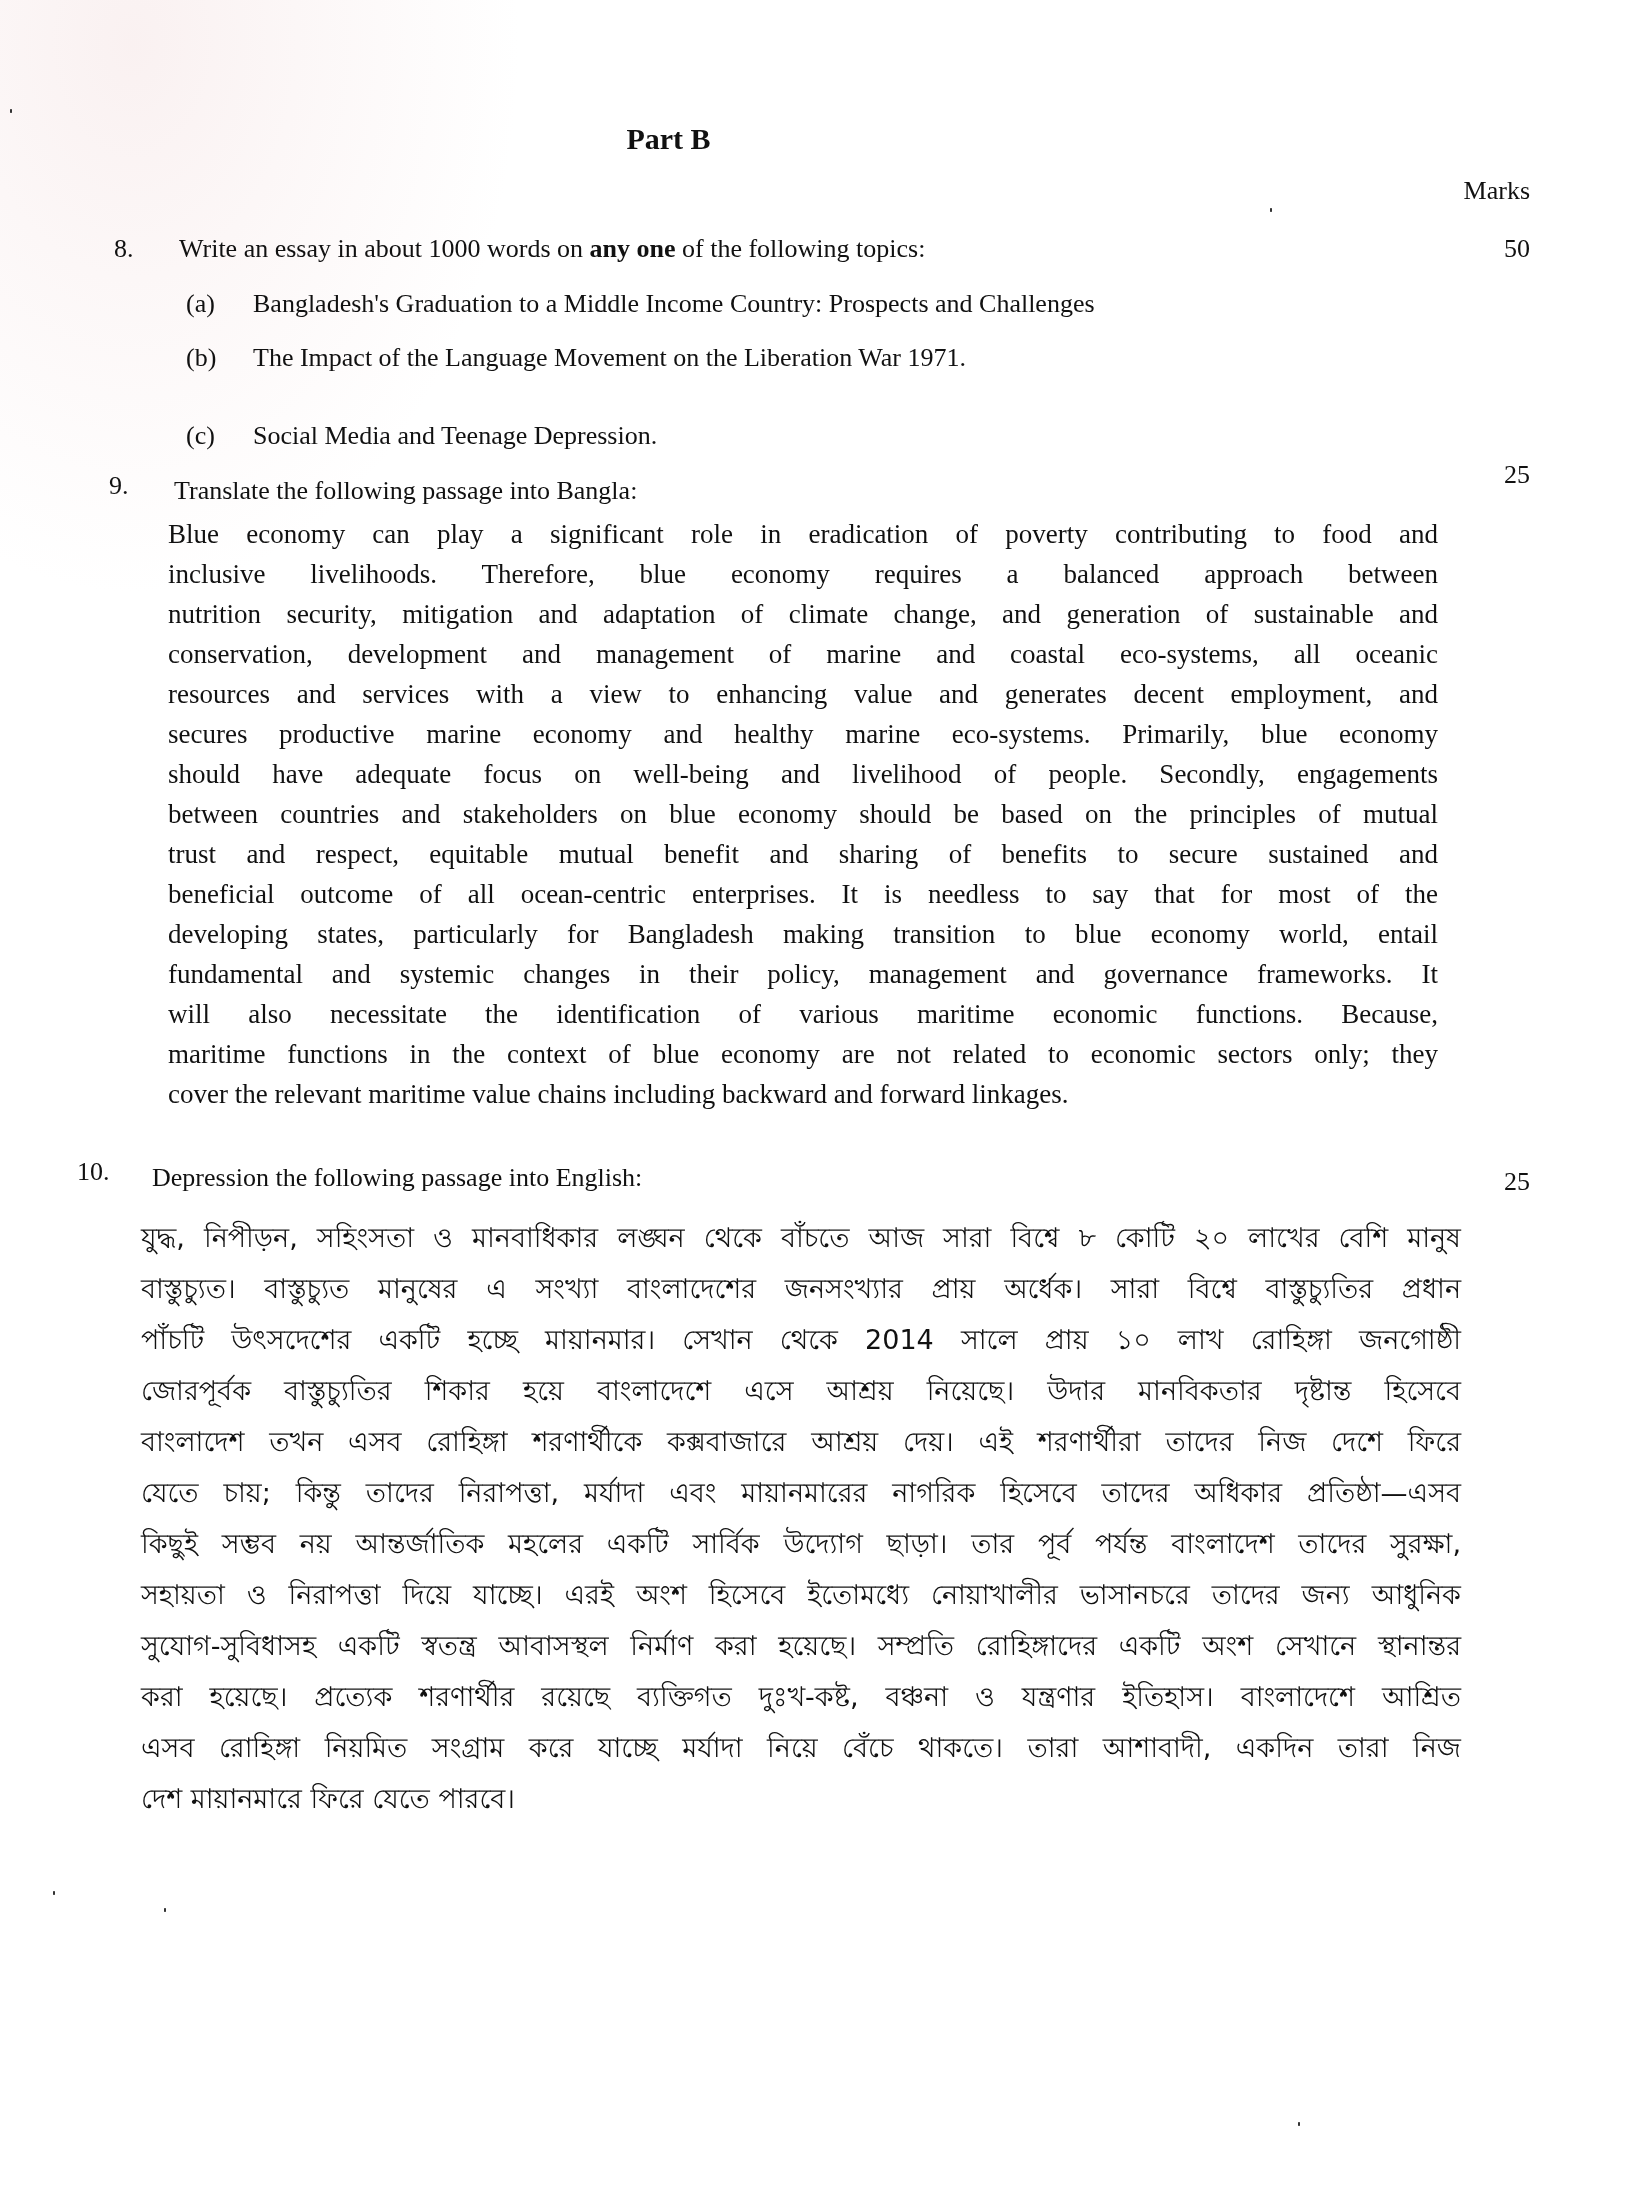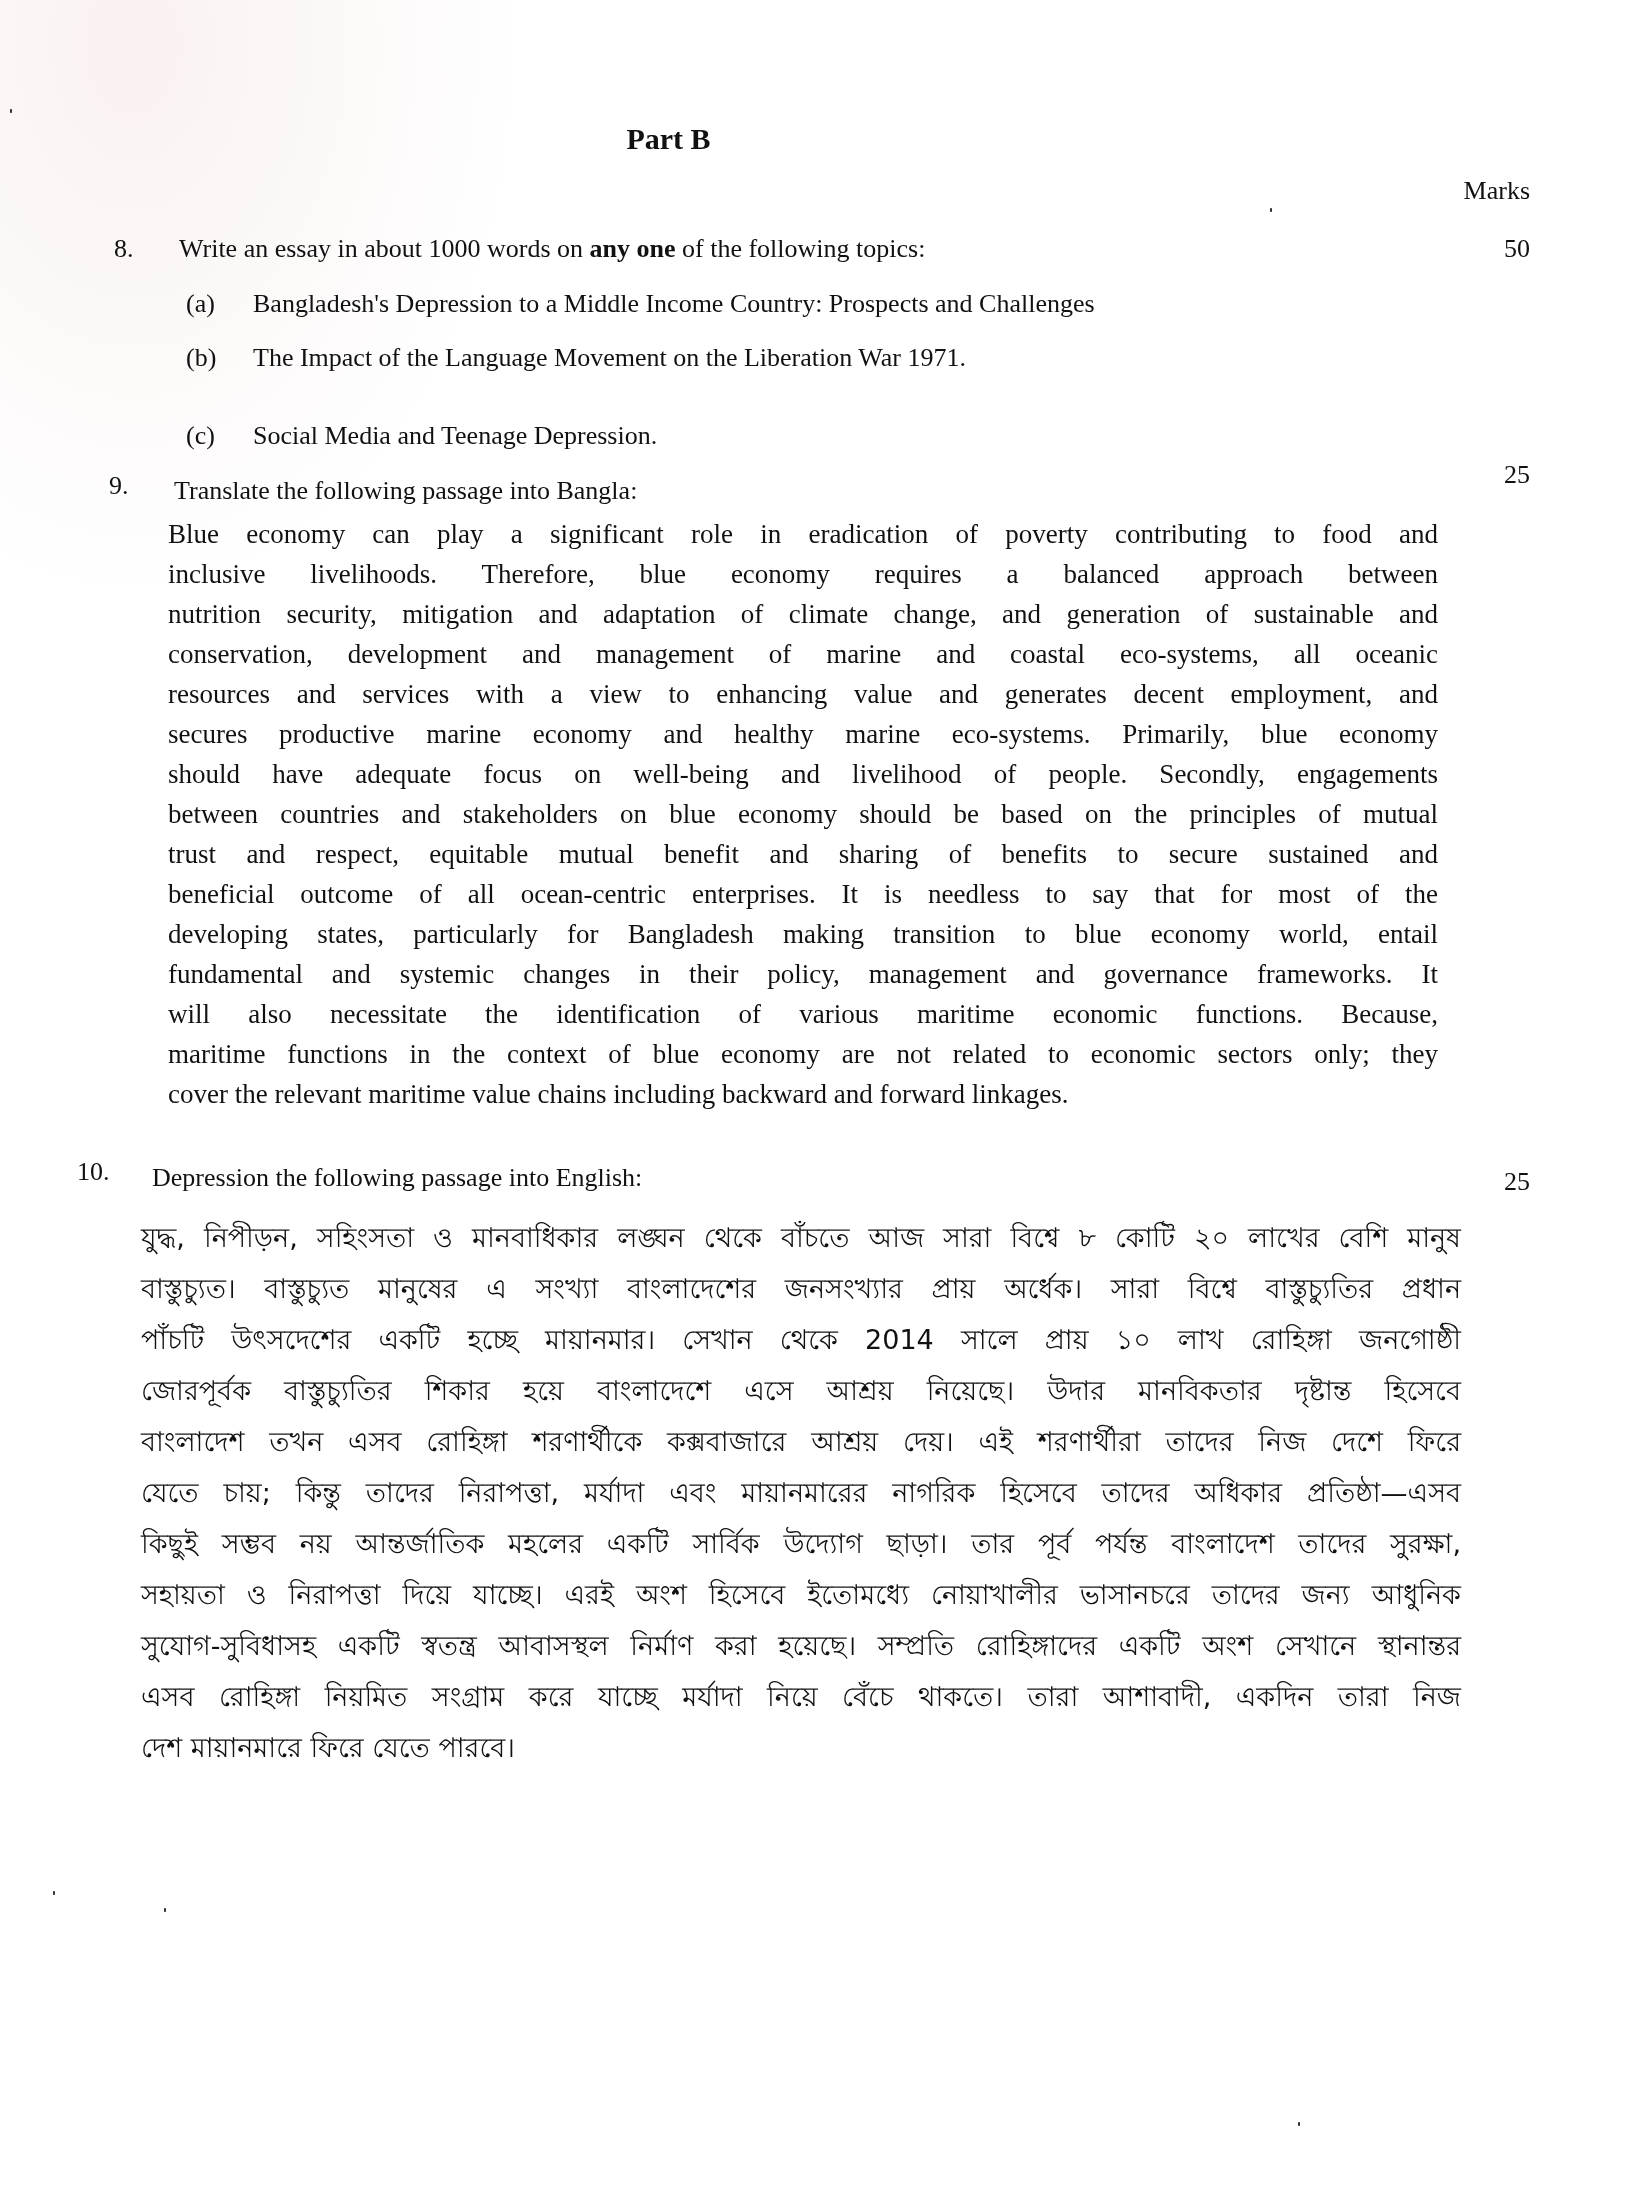--- a/index.html
+++ b/index.html
@@ -106,21 +106,21 @@
 
   <div class="part-title">Part B</div>
   <div class="marks-header">Marks</div>
 
   <div>
     <span class="q-num" style="left:114px; top:234px;">8.</span>
     <span class="q-prompt" style="left:179px; top:234px;"><span>Write an essay in about 1000 words on </span><b>any one</b><span> of the following topics:</span></span>
     <span class="q-marks" style="top:234px;">50</span>
 
     <div class="opt" style="left:186px; top:289px;">
-      <span class="opt-label">(a)</span><span>Bangladesh's Depression to a Middle Income Country: Prospects and Challenges</span>
+      <span class="opt-label">(a)</span><span>Bangladesh's Graduation to a Middle Income Country: Prospects and Challenges</span>
     </div>
     <div class="opt" style="left:186px; top:343px;">
       <span class="opt-label">(b)</span><span>The Impact of the Language Movement on the Liberation War 1971.</span>
     </div>
     <div class="opt" style="left:186px; top:421px;">
       <span class="opt-label">(c)</span><span>Social Media and Teenage Depression.</span>
     </div>
   </div>
 
   <div>
@@ -155,20 +155,21 @@
     <div class="bangla" style="left:141px; top:1212px; width:1320px;">
       <span class="line">যুদ্ধ, নিপীড়ন, সহিংসতা ও মানবাধিকার লঙ্ঘন থেকে বাঁচতে আজ সারা বিশ্বে ৮ কোটি ২০ লাখের বেশি মানুষ</span>
       <span class="line">বাস্তুচ্যুত। বাস্তুচ্যুত মানুষের এ সংখ্যা বাংলাদেশের জনসংখ্যার প্রায় অর্ধেক। সারা বিশ্বে বাস্তুচ্যুতির প্রধান</span>
       <span class="line">পাঁচটি উৎসদেশের একটি হচ্ছে মায়ানমার। সেখান থেকে 2014 সালে প্রায় ১০ লাখ রোহিঙ্গা জনগোষ্ঠী</span>
       <span class="line">জোরপূর্বক বাস্তুচ্যুতির শিকার হয়ে বাংলাদেশে এসে আশ্রয় নিয়েছে। উদার মানবিকতার দৃষ্টান্ত হিসেবে</span>
       <span class="line">বাংলাদেশ তখন এসব রোহিঙ্গা শরণার্থীকে কক্সবাজারে আশ্রয় দেয়। এই শরণার্থীরা তাদের নিজ দেশে ফিরে</span>
       <span class="line">যেতে চায়; কিন্তু তাদের নিরাপত্তা, মর্যাদা এবং মায়ানমারের নাগরিক হিসেবে তাদের অধিকার প্রতিষ্ঠা—এসব</span>
       <span class="line">কিছুই সম্ভব নয় আন্তর্জাতিক মহলের একটি সার্বিক উদ্যোগ ছাড়া। তার পূর্ব পর্যন্ত বাংলাদেশ তাদের সুরক্ষা,</span>
       <span class="line">সহায়তা ও নিরাপত্তা দিয়ে যাচ্ছে। এরই অংশ হিসেবে ইতোমধ্যে নোয়াখালীর ভাসানচরে তাদের জন্য আধুনিক</span>
       <span class="line">সুযোগ-সুবিধাসহ একটি স্বতন্ত্র আবাসস্থল নির্মাণ করা হয়েছে। সম্প্রতি রোহিঙ্গাদের একটি অংশ সেখানে স্থানান্তর</span>
+      <span class="line">করা হয়েছে। প্রত্যেক শরণার্থীর রয়েছে ব্যক্তিগত দুঃখ-কষ্ট, বঞ্চনা ও যন্ত্রণার ইতিহাস। বাংলাদেশে আশ্রিত</span>
       <span class="line">এসব রোহিঙ্গা নিয়মিত সংগ্রাম করে যাচ্ছে মর্যাদা নিয়ে বেঁচে থাকতে। তারা আশাবাদী, একদিন তারা নিজ</span>
       <span class="line last">দেশ মায়ানমারে ফিরে যেতে পারবে।</span>
     </div>
   </div>
 
   <span class="speck" style="left:9.6px; top:109px;"></span>
   <span class="speck" style="left:1270px; top:208px;"></span>
   <span class="speck" style="left:53px; top:1891px;"></span>
   <span class="speck" style="left:164px; top:1908px;"></span>
   <span class="speck" style="left:1298px; top:2122px;"></span>

